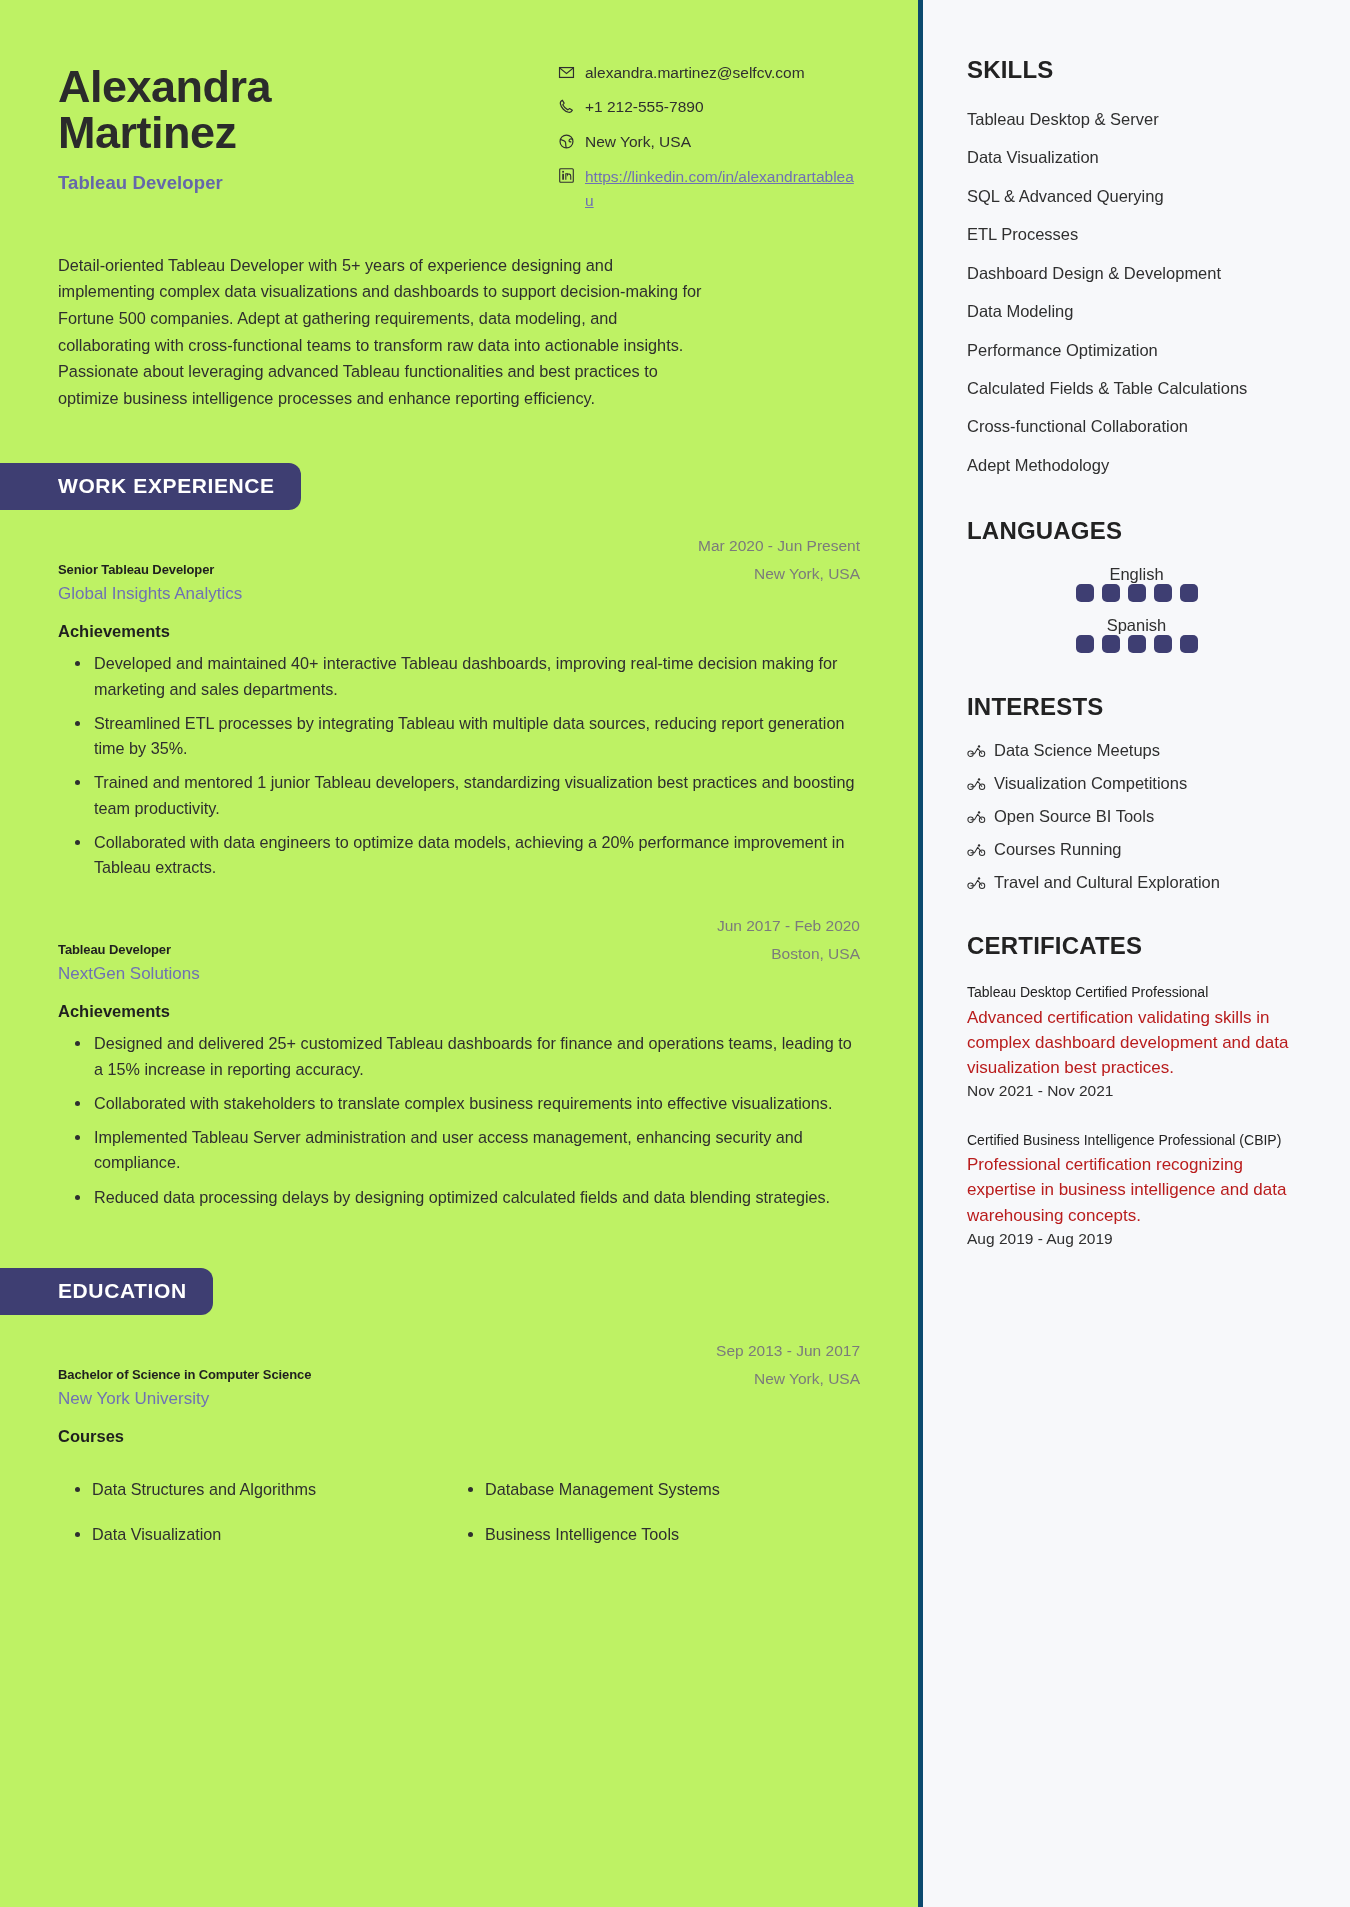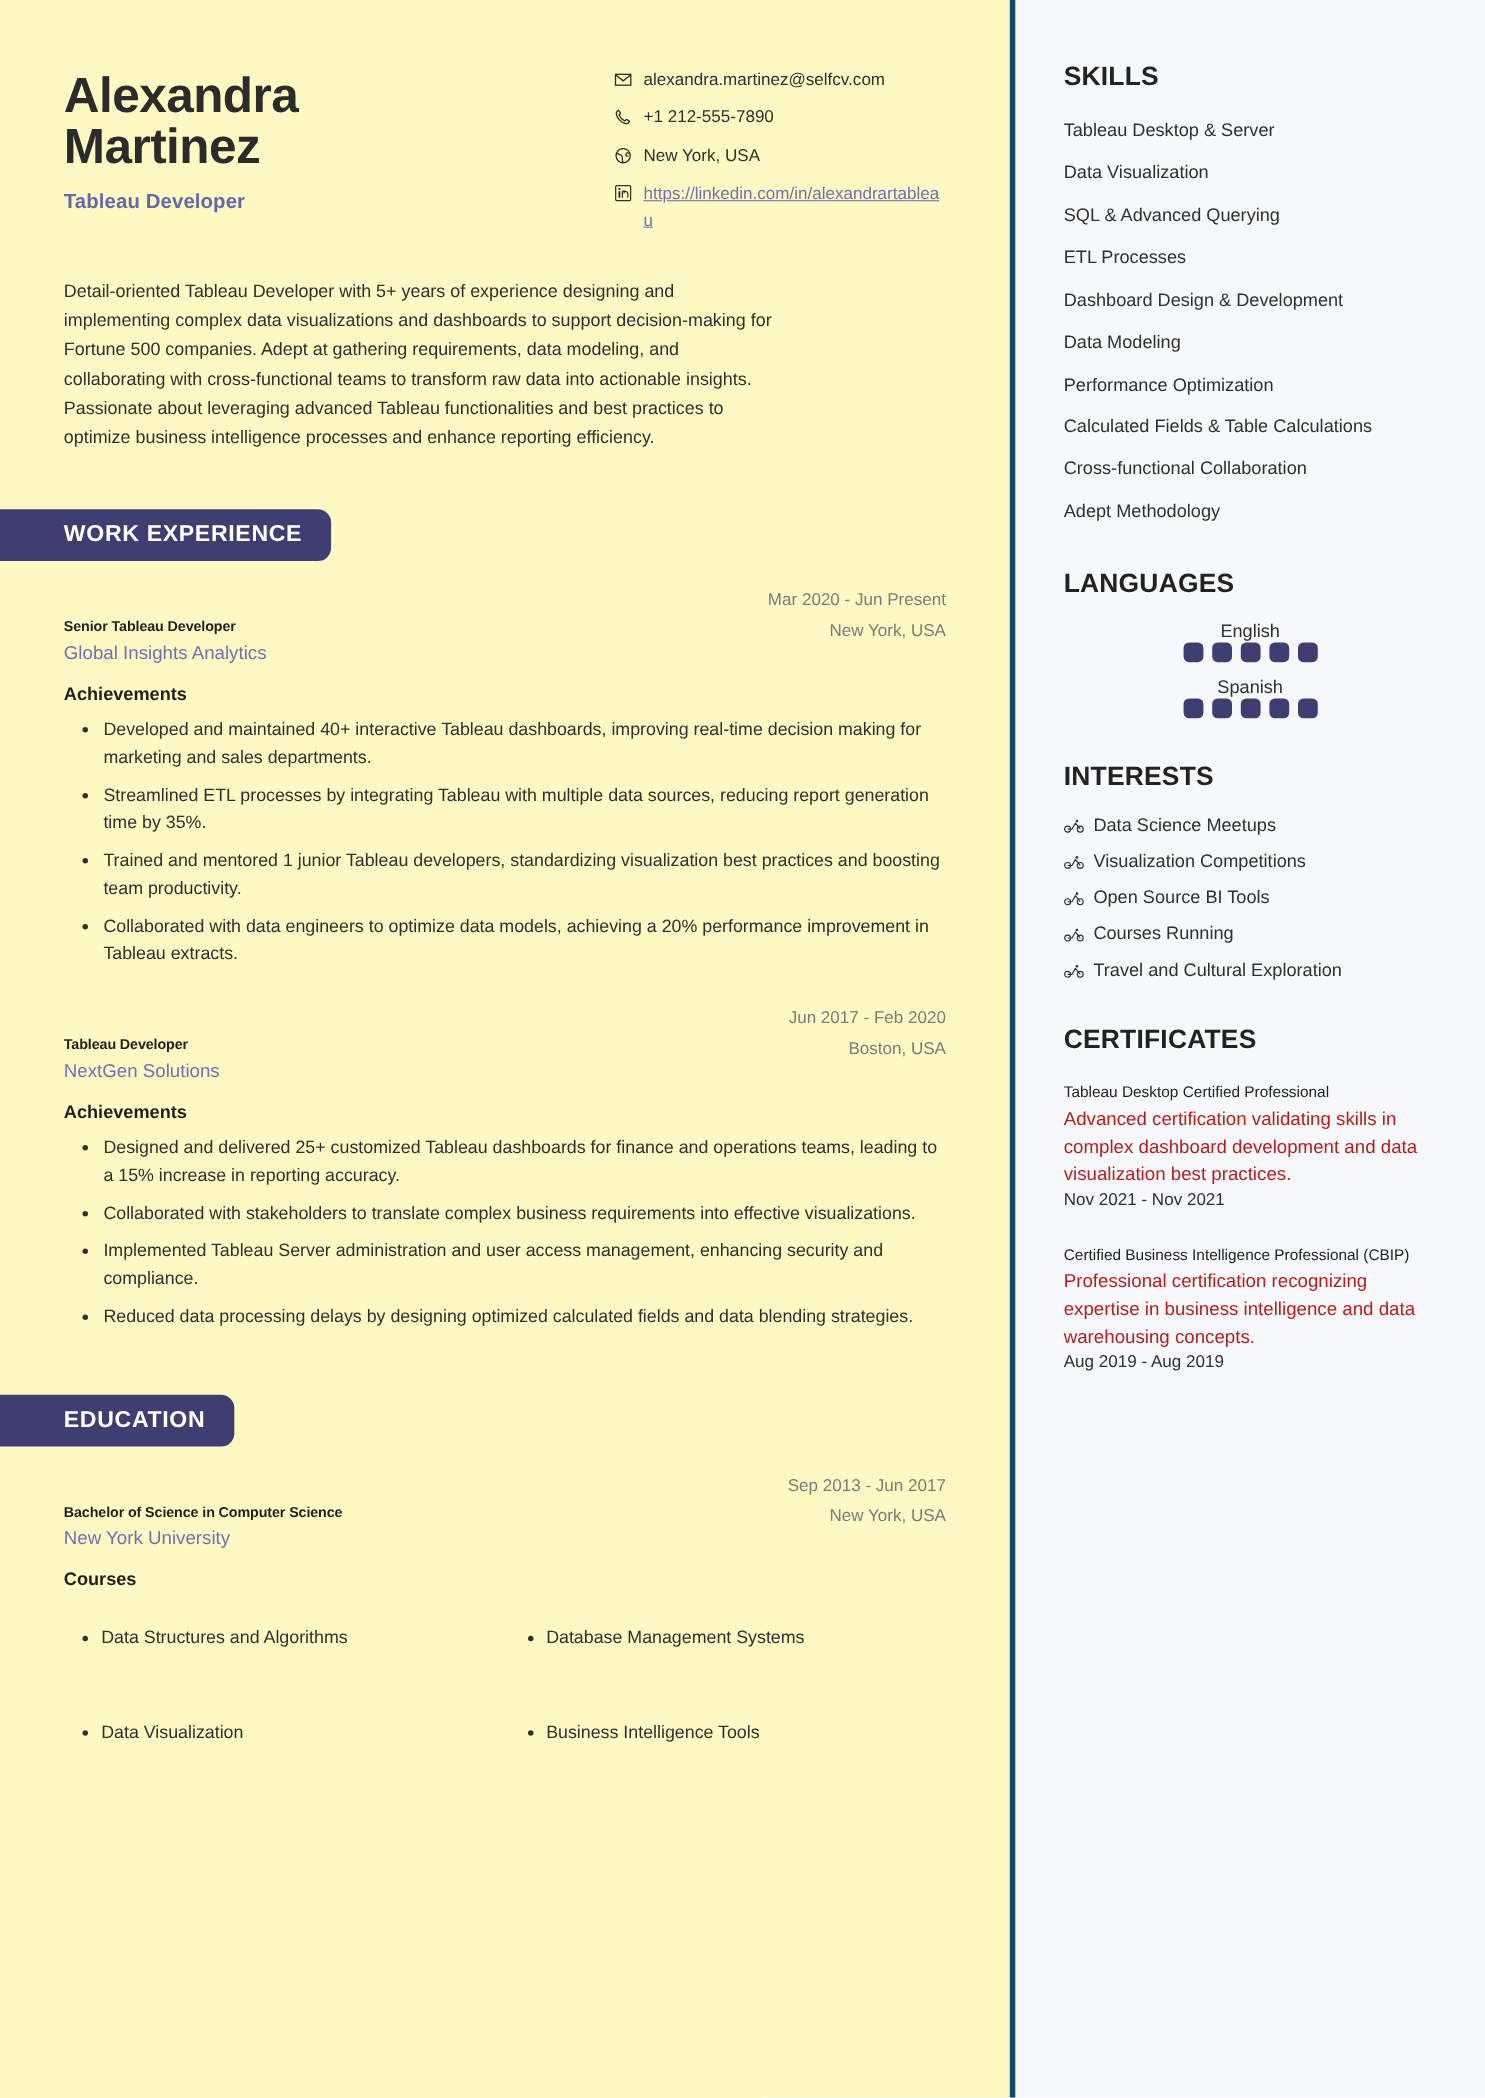--- a/index.html
+++ b/index.html
@@ -15,21 +15,21 @@
     width: 1350px;
     min-height: 1907px;
     display: flex;
     background: #ffffff;
   }
 
   
   .main-col {
     width: 918px;
     padding: 52px 58px 40px 58px;
-    background: #fef9c3;
+    background: #bef264;
   }
 
   
   .header {
     display: flex;
     align-items: flex-start;
     justify-content: space-between;
     gap: 24px;
   }
 
@@ -188,21 +188,20 @@
   }
 
   
   .courses-grid {
     margin-top: 10px;
     display: grid;
     grid-template-columns: 1fr 1fr;
     column-gap: 18px;
     row-gap: 0;
     padding-left: 34px;
-    gap: 41px;
   }
 
   .courses-grid .course {
     position: relative;
     font-size: 16.2px;
     line-height: 1.5;
     color: #2f2f2f;
     margin-top: 21px;
   }
 

